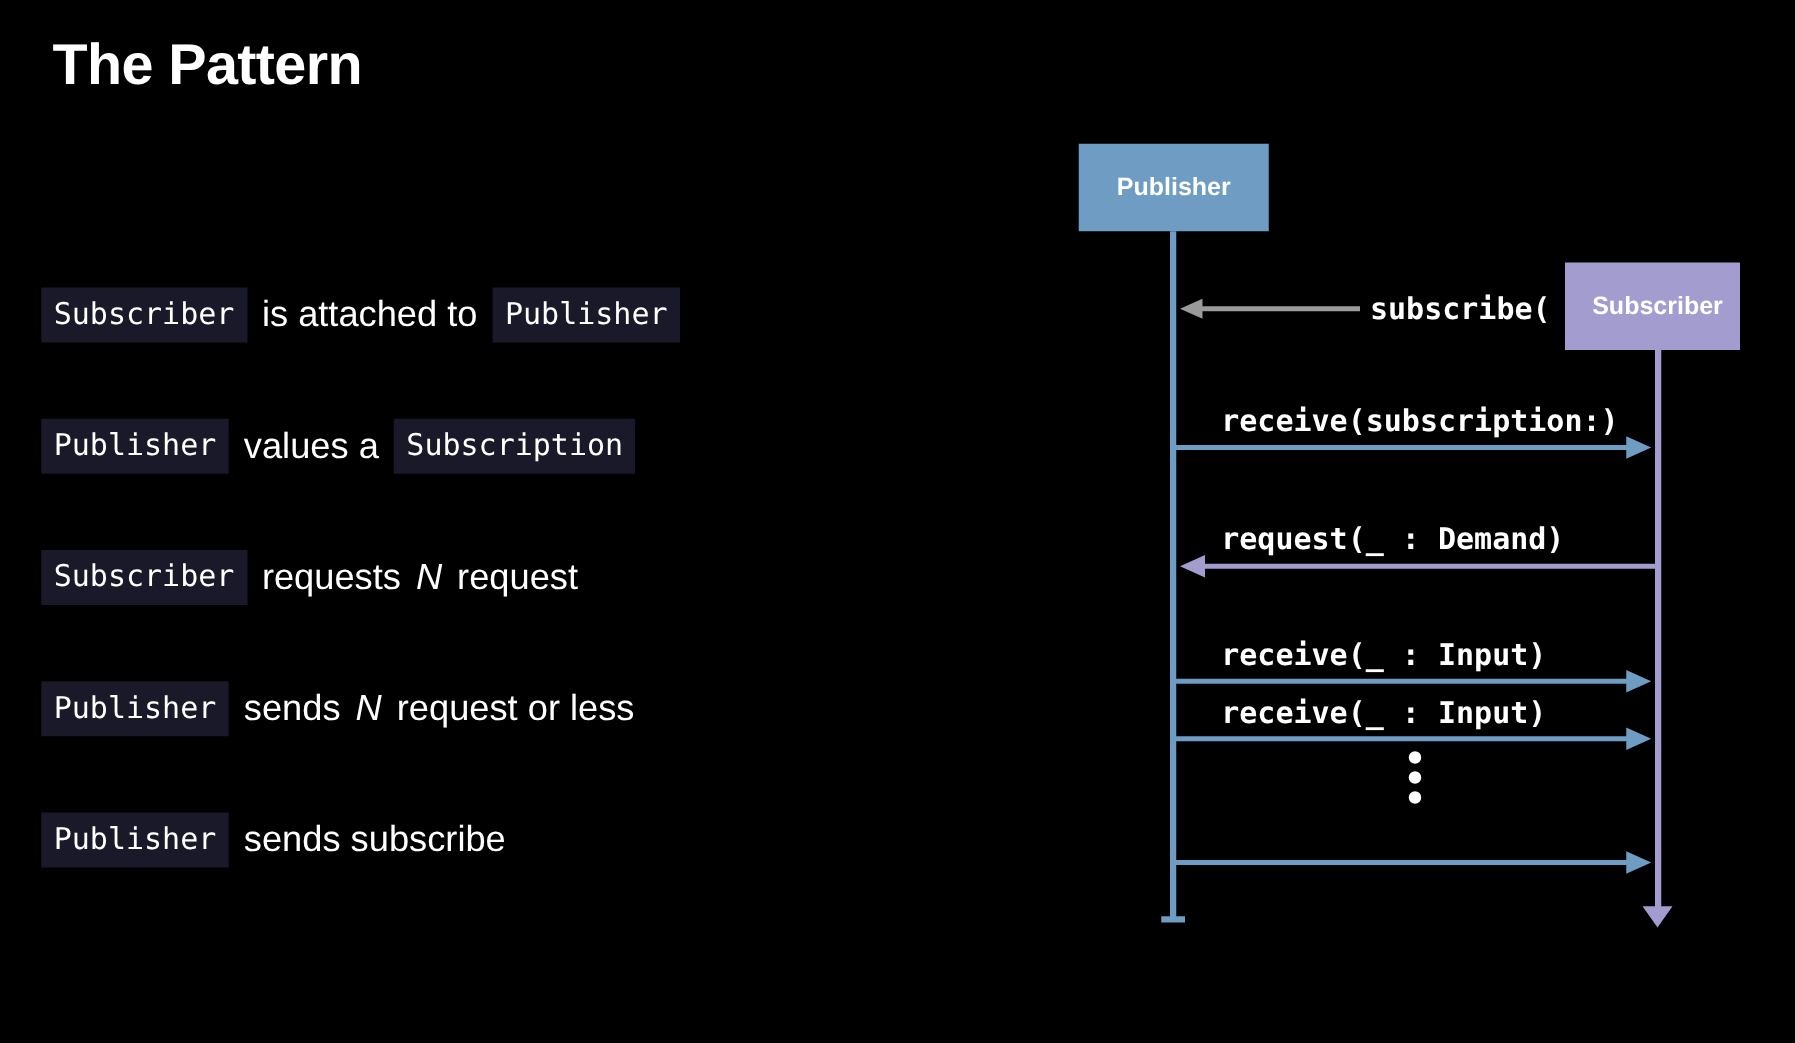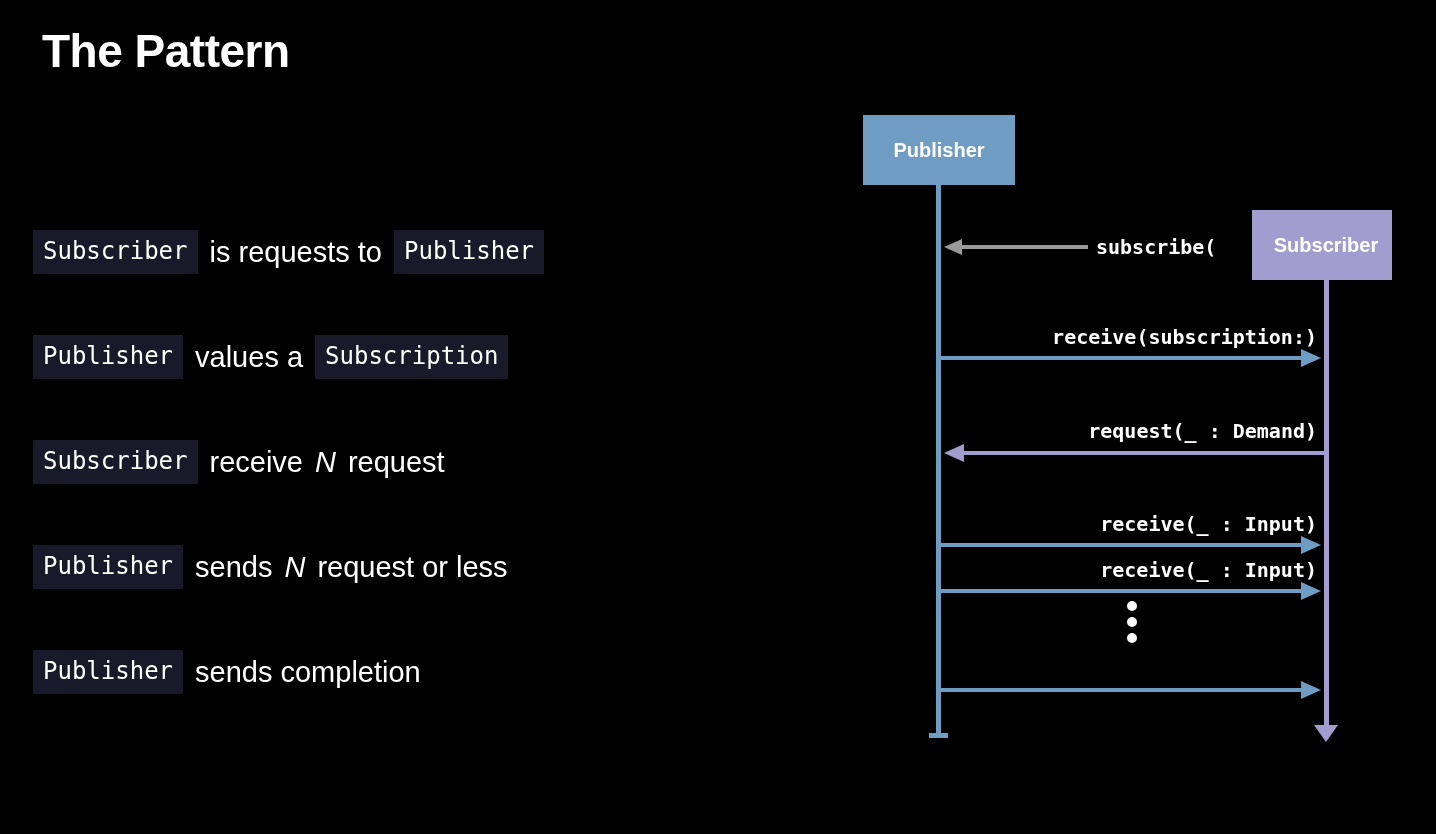--- a/index.html
+++ b/index.html
@@ -85,67 +85,67 @@
   .arrow.to-left .shaft { left: 14px; right: 0; background: var(--purple, #a39ccf); }
   .arrow.to-left .head { left: 0; border-right: 20px solid var(--purple, #a39ccf); }
   .arrow.gray-left { left: 944px; width: 144px; top: 245px; }
   .arrow.gray-left .shaft { left: 12px; right: 0; background: var(--gray, #9a9a9a); }
   .arrow.gray-left .head { left: 0; top: -6px;
     border-top: 8px solid transparent; border-bottom: 8px solid transparent;
     border-right: 18px solid var(--gray, #9a9a9a); }
   .mlabel {
     position: absolute;
     font-family: "DejaVu Sans Mono", monospace;
-    font-size: 20px;
+    font-size: 24px;
     font-weight: bold;
     line-height: 28px;
     color: var(--text, #fff);
     white-space: pre;
   }
-  .mlabel.centered { left: 932px; width: 385px; text-align: right; }
+  .mlabel.centered { left: 977px; width: 385px; text-align: left; }
   .dot {
     position: absolute;
     left: 1127px;
     width: 10px; height: 10px;
     border-radius: 50%;
     background: var(--text, #fff);
   }
 </style>
 </head>
 <body>
 
 <div class="slide">
 
   <div class="title">The Pattern</div>
 
   <div class="bullet" style="top:231px">
     <span class="chip">Subscriber</span>
-    <span class="bt">is requests to</span>
+    <span class="bt">is attached to</span>
     <span class="chip">Publisher</span>
   </div>
   <div class="bullet" style="top:336px">
     <span class="chip">Publisher</span>
     <span class="bt">values a</span>
     <span class="chip">Subscription</span>
   </div>
   <div class="bullet" style="top:441px">
     <span class="chip">Subscriber</span>
-    <span class="bt">receive</span>
+    <span class="bt">requests</span>
     <span class="bn">N</span>
     <span class="bt" style="margin-left:0">request</span>
   </div>
   <div class="bullet" style="top:546px">
     <span class="chip">Publisher</span>
     <span class="bt">sends</span>
     <span class="bn">N</span>
     <span class="bt" style="margin-left:0">request or less</span>
   </div>
   <div class="bullet" style="top:651px">
     <span class="chip">Publisher</span>
-    <span class="bt">sends completion</span>
+    <span class="bt">sends subscribe</span>
   </div>
 
   <div class="actor-box pub-box">
     <span>Publisher</span>
   </div>
   <div class="lifeline pub-line"></div>
   <div class="pub-cap"></div>
 
   <div class="actor-box sub-box">
     <span>Subscriber</span>

